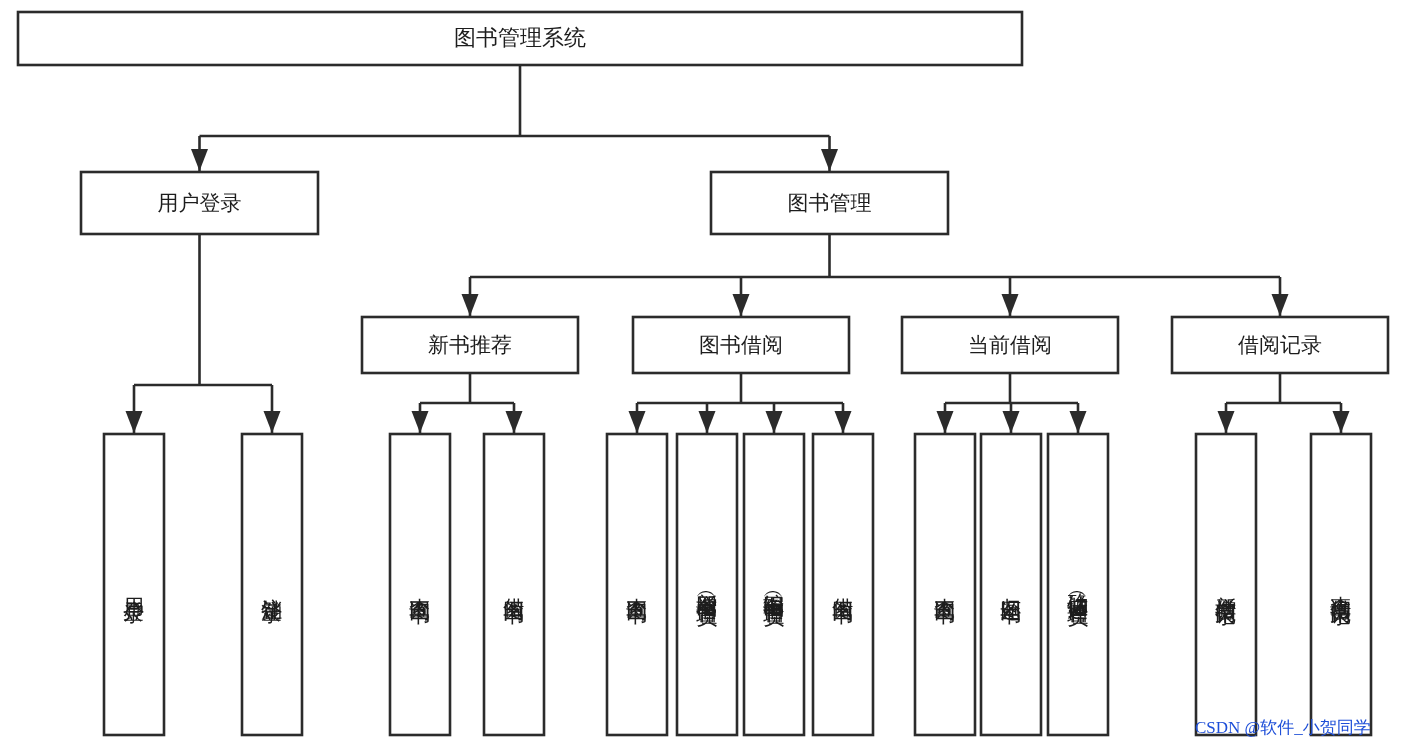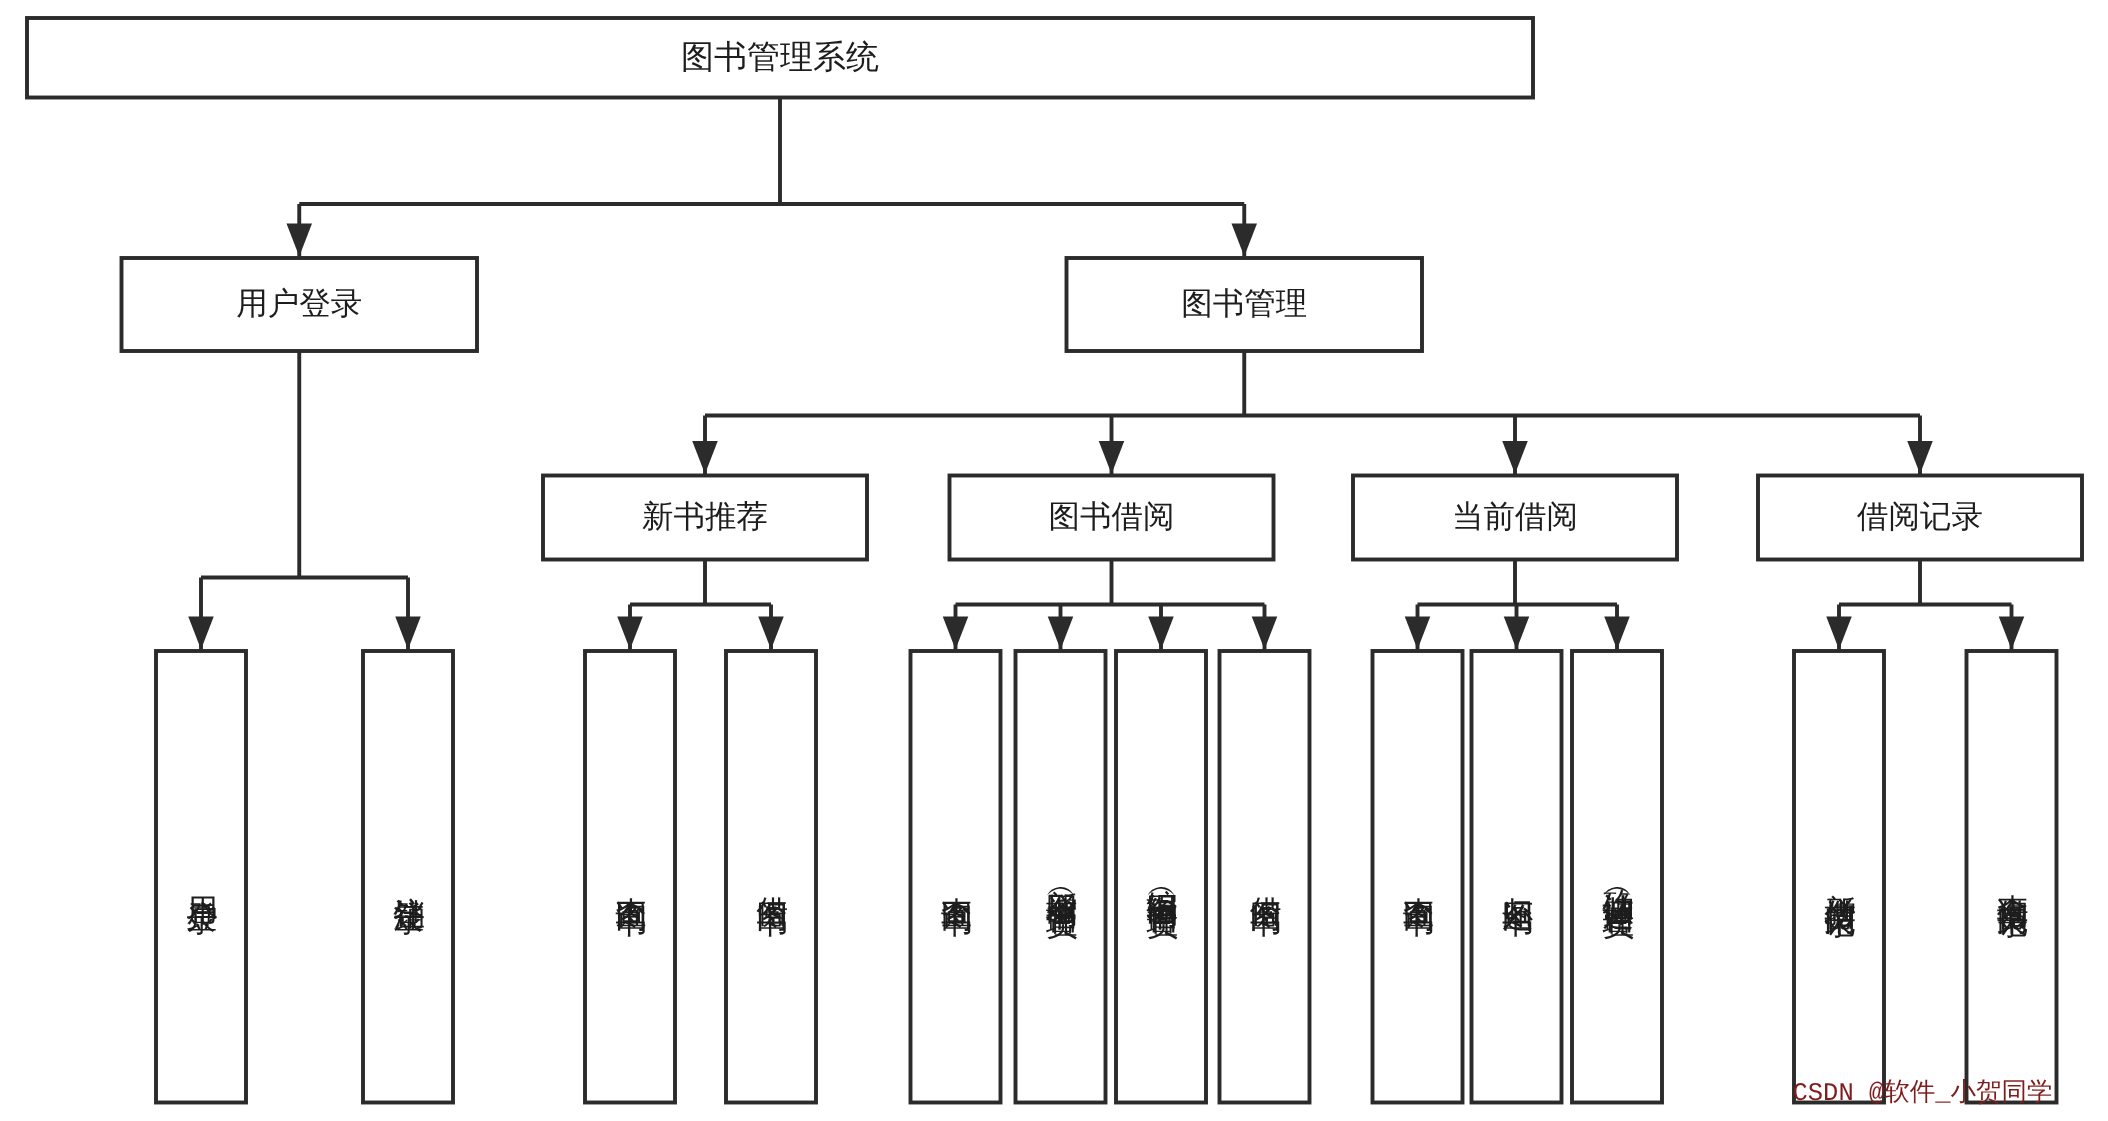--- a/index.html
+++ b/index.html
@@ -66,23 +66,23 @@
     letter-spacing: 2px;
     display: flex;
     align-items: center;
     justify-content: center;
     text-align: center;
     white-space: nowrap;
     user-select: none;
   }
   .watermark {
     position: absolute;
-    font-family: Liberation Mono, monospace;
+    font-family: Liberation Serif, serif;
     font-size: 17px;
-    color: #7f1d1d;
+    color: #1d4ed8;
     white-space: nowrap;
     user-select: none;
   }
 </style>
 </head>
 <body>
 
 <div id="diagram-root">
 
   <svg class="diagram-canvas" viewBox="0 0 1405 747">

